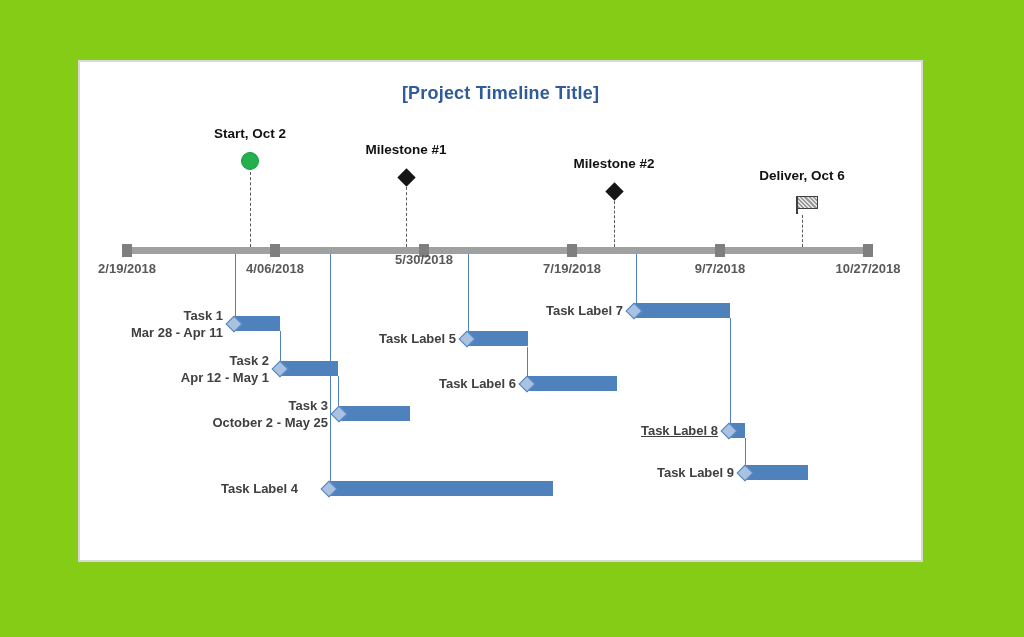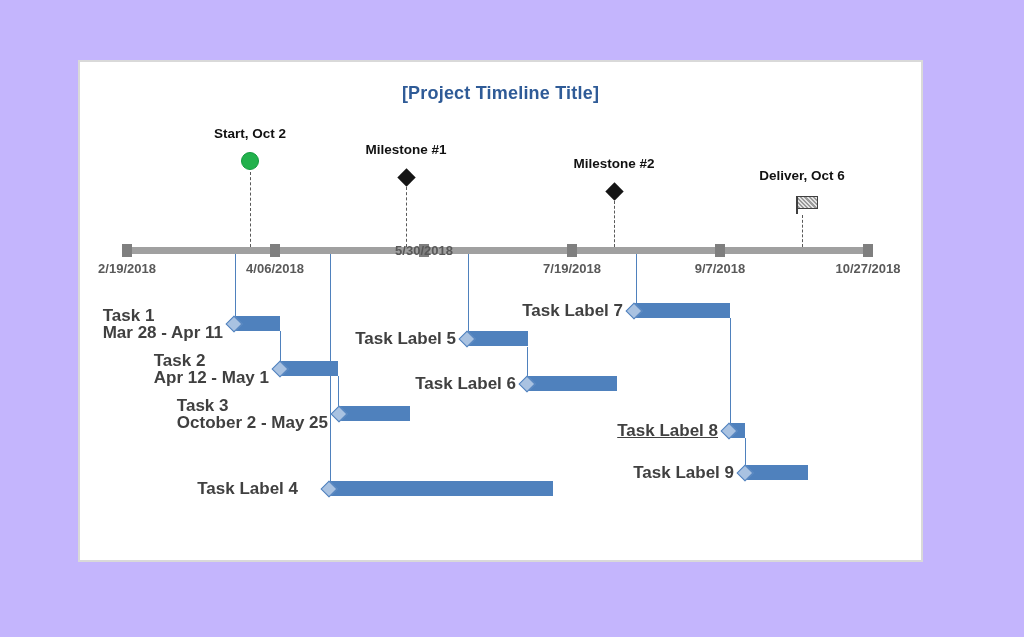--- a/index.html
+++ b/index.html
@@ -1,20 +1,20 @@
 <!DOCTYPE html>
 <html><head>
 <meta charset="utf-8">
 <style>
   html, body { margin: 0; padding: 0; background: #ffffff; }
   #canvas {
     position: relative;
     width: 1024px;
     height: 637px;
-    background: #c4b5fd;
+    background: #84cc16;
     font-family: "Liberation Sans", sans-serif;
     overflow: hidden;
   }
   #frame {
     position: absolute;
     left: 78px; top: 60px;
     width: 841px; height: 498px;
     border: 2px solid #d9d9d9;
     background: #ffffff;
   }
@@ -99,41 +99,42 @@
   .task-diamond {
     position: absolute;
     width: 12px; height: 12px;
     background: #a9c2e1;
     border: 1px solid #4f81bd;
     box-sizing: border-box;
     transform: rotate(45deg);
   }
   .task-label {
     position: absolute;
-    font-size: 17px;
+    text-align: right;
+    font-size: 13px;
     font-weight: bold;
     color: #404040;
     line-height: 17px;
     white-space: nowrap;
   }
 </style>
 </head>
 <body>
 
 <div id="canvas">
   <div id="frame"></div>
   <div id="chart-title">[Project Timeline Title]</div>
   <div id="layer">
       <div class="axis-bar" style="position: absolute; left: 122px; top: 247px; width: 751px; height: 7px;"></div>
       <div class="axis-tick" style="position: absolute; left: 122px; top: 244px; width: 10px; height: 13px;"></div>
       <div class="axis-date-label" style="position: absolute; left: 57px; top: 261px; width: 140px; height: 16px;">2/19/2018</div>
       <div class="axis-tick" style="position: absolute; left: 270px; top: 244px; width: 10px; height: 13px;"></div>
       <div class="axis-date-label" style="position: absolute; left: 205px; top: 261px; width: 140px; height: 16px;">4/06/2018</div>
       <div class="axis-tick" style="position: absolute; left: 419px; top: 244px; width: 10px; height: 13px;"></div>
-      <div class="axis-date-label" style="position: absolute; left: 354px; top: 243px; width: 140px; height: 16px;">5/30/2018</div>
+      <div class="axis-date-label" style="position: absolute; left: 354px; top: 252px; width: 140px; height: 16px;">5/30/2018</div>
       <div class="axis-tick" style="position: absolute; left: 567px; top: 244px; width: 10px; height: 13px;"></div>
       <div class="axis-date-label" style="position: absolute; left: 502px; top: 261px; width: 140px; height: 16px;">7/19/2018</div>
       <div class="axis-tick" style="position: absolute; left: 715px; top: 244px; width: 10px; height: 13px;"></div>
       <div class="axis-date-label" style="position: absolute; left: 650px; top: 261px; width: 140px; height: 16px;">9/7/2018</div>
       <div class="axis-tick" style="position: absolute; left: 863px; top: 244px; width: 10px; height: 13px;"></div>
       <div class="axis-date-label" style="position: absolute; left: 798px; top: 261px; width: 140px; height: 16px;">10/27/2018</div>
       <div class="task-leader" style="position: absolute; left: 235px; top: 254px; width: 1px; height: 64px;"></div>
       <div class="task-leader" style="position: absolute; left: 280px; top: 331px; width: 1px; height: 32px;"></div>
       <div class="task-leader" style="position: absolute; left: 338px; top: 376px; width: 1px; height: 32px;"></div>
       <div class="task-leader" style="position: absolute; left: 330px; top: 254px; width: 1px; height: 229px;"></div>

